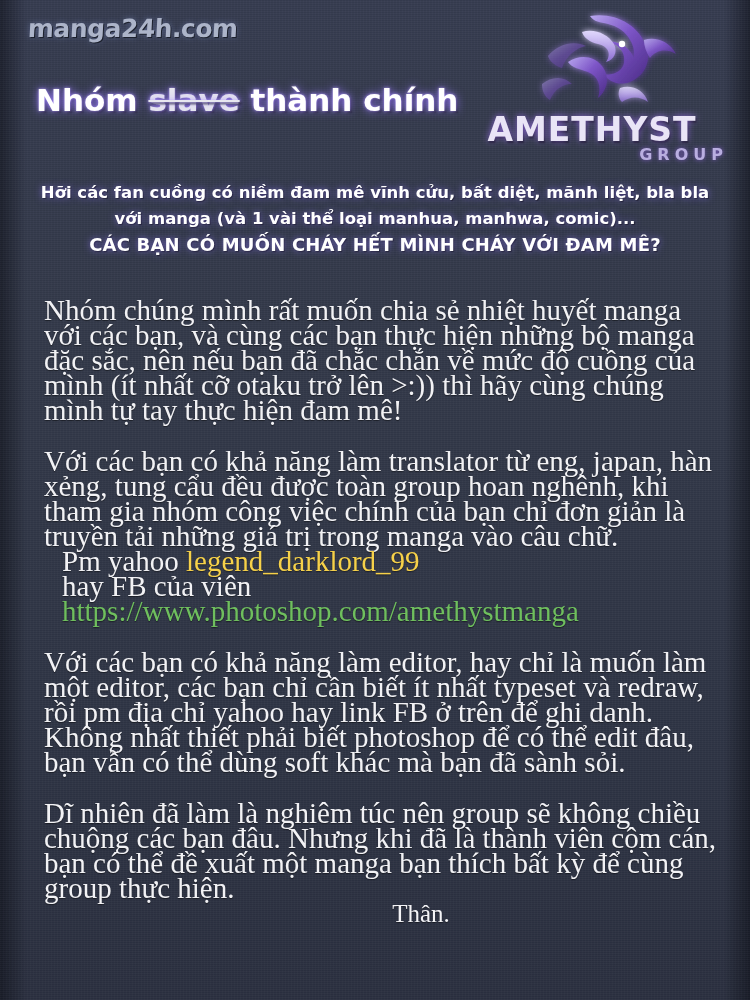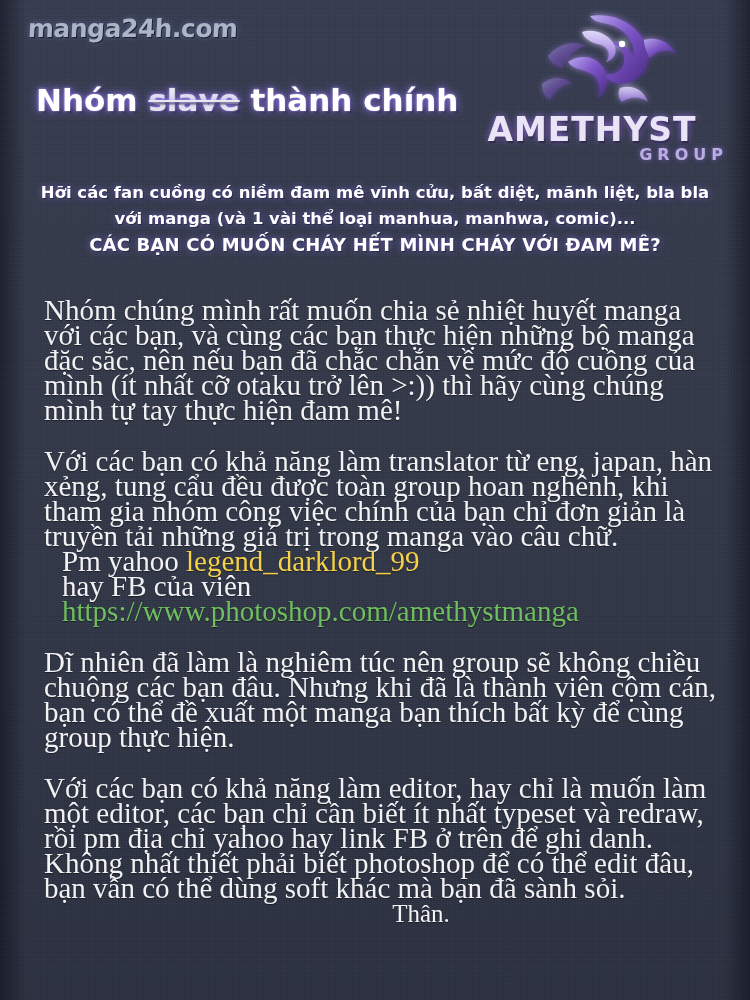--- a/index.html
+++ b/index.html
@@ -238,20 +238,20 @@
       <p>Nhóm chúng mình rất muốn chia sẻ nhiệt huyết manga với các bạn, và cùng các bạn thực hiện những bộ manga đặc sắc, nên nếu bạn đã chắc chắn về mức độ cuồng của mình (ít nhất cỡ otaku trở lên &gt;:)) thì hãy cùng chúng mình tự tay thực hiện đam mê!</p>
       <p>
         <span>Với các bạn có khả năng làm translator từ eng, japan, hàn xẻng, tung cẩu đều được toàn group hoan nghênh, khi tham gia nhóm công việc chính của bạn chỉ đơn giản là truyền tải những giá trị trong manga vào câu chữ.</span><br>
         <span class="contact-line">
           <span>Pm yahoo </span><span class="yahoo-id">legend_darklord_99</span>
         </span>
         <span class="contact-line">
           <span>hay FB của viên </span><span class="fb-link">https://www.photoshop.com/amethystmanga</span>
         </span>
       </p>
+      <p>Với các bạn có khả năng làm editor, hay chỉ là muốn làm một editor, các bạn chỉ cần biết ít nhất typeset và redraw, rồi pm địa chỉ yahoo hay link FB ở trên để ghi danh. Không nhất thiết phải biết photoshop để có thể edit đâu, bạn vẫn có thể dùng soft khác mà bạn đã sành sỏi.</p>
       <p>Dĩ nhiên đã làm là nghiêm túc nên group sẽ không chiều chuộng các bạn đâu. Nhưng khi đã là thành viên cộm cán, bạn có thể đề xuất một manga bạn thích bất kỳ để cùng group thực hiện.</p>
-      <p>Với các bạn có khả năng làm editor, hay chỉ là muốn làm một editor, các bạn chỉ cần biết ít nhất typeset và redraw, rồi pm địa chỉ yahoo hay link FB ở trên để ghi danh. Không nhất thiết phải biết photoshop để có thể edit đâu, bạn vẫn có thể dùng soft khác mà bạn đã sành sỏi.</p>
     </div>
 
     <div id="closing">Thân.</div>
 
   </div>
 </div>
 
 </body></html>

